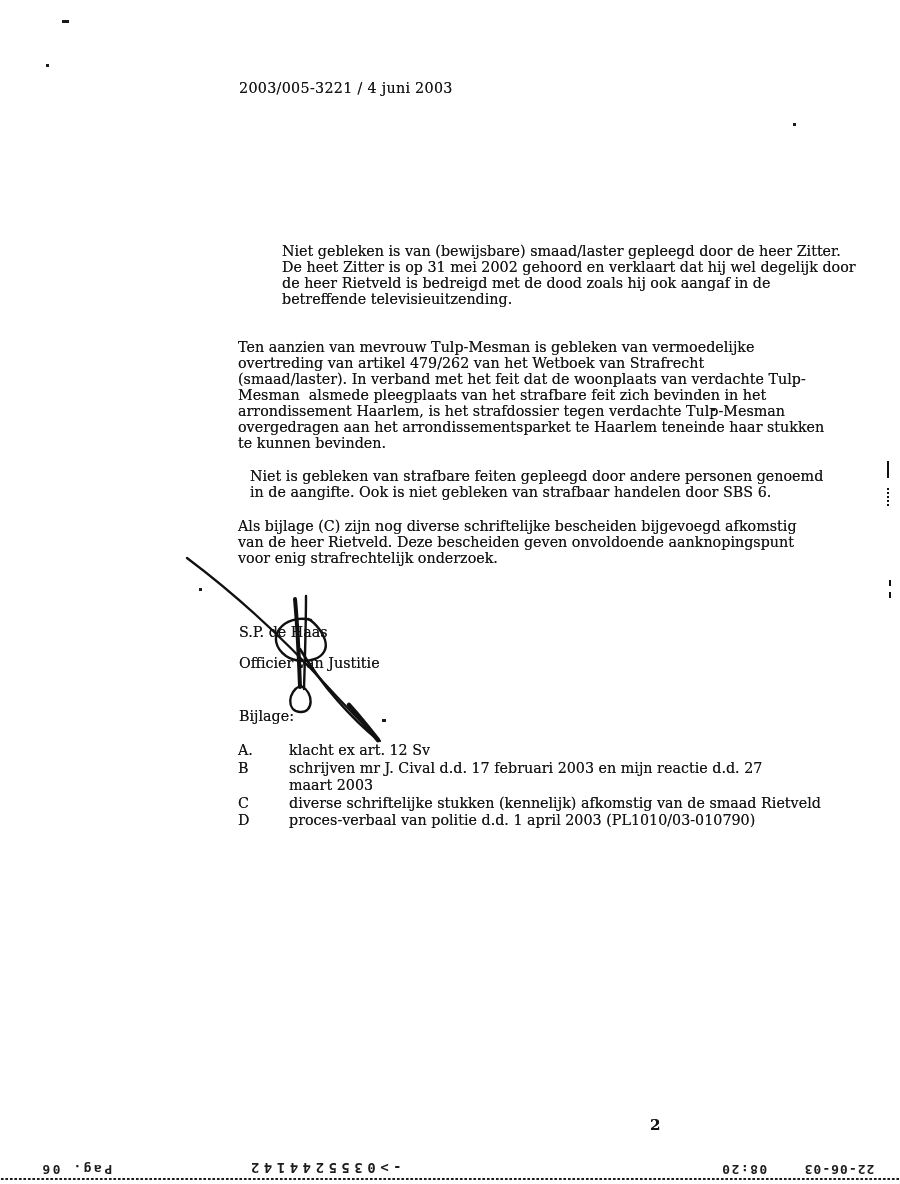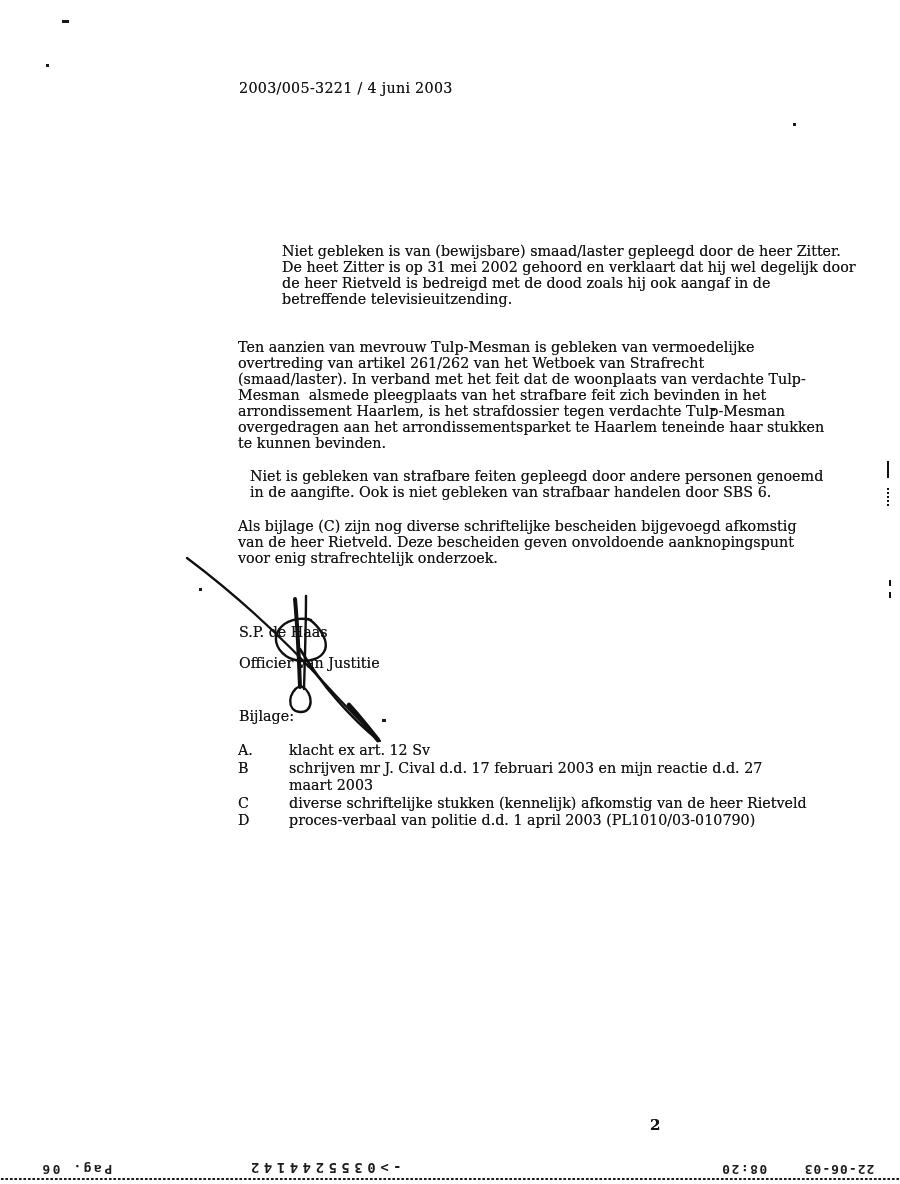--- a/index.html
+++ b/index.html
@@ -65,21 +65,21 @@
 
   <div class="txt p1">
     <div class="line">Niet gebleken is van (bewijsbare) smaad/laster gepleegd door de heer Zitter.</div>
     <div class="line">De heet Zitter is op 31 mei 2002 gehoord en verklaart dat hij wel degelijk door</div>
     <div class="line">de heer Rietveld is bedreigd met de dood zoals hij ook aangaf in de</div>
     <div class="line">betreffende televisieuitzending.</div>
   </div>
 
   <div class="txt p2">
     <div class="line">Ten aanzien van mevrouw Tulp-Mesman is gebleken van vermoedelijke</div>
-    <div class="line">overtreding van artikel 261/262 van het Wetboek van Strafrecht</div>
+    <div class="line">overtreding van artikel 479/262 van het Wetboek van Strafrecht</div>
     <div class="line">(smaad/laster). In verband met het feit dat de woonplaats van verdachte Tulp-</div>
     <div class="line">Mesman  alsmede pleegplaats van het strafbare feit zich bevinden in het</div>
     <div class="line">arrondissement Haarlem, is het strafdossier tegen verdachte Tulp-Mesman</div>
     <div class="line">overgedragen aan het arrondissementsparket te Haarlem teneinde haar stukken</div>
     <div class="line">te kunnen bevinden.</div>
   </div>
 
   <div class="txt p3">
     <div class="line">Niet is gebleken van strafbare feiten gepleegd door andere personen genoemd</div>
     <div class="line">in de aangifte. Ook is niet gebleken van strafbaar handelen door SBS 6.</div>
@@ -112,21 +112,21 @@
     <div class="attach-row">
       <div class="attach-label">B</div>
       <div class="attach-text">
         <div class="line">schrijven mr J. Cival d.d. 17 februari 2003 en mijn reactie d.d. 27</div>
         <div class="line">maart 2003</div>
       </div>
     </div>
     <div class="attach-row">
       <div class="attach-label">C</div>
       <div class="attach-text">
-        <div class="line">diverse schriftelijke stukken (kennelijk) afkomstig van de heer Rietveld</div>
+        <div class="line">diverse schriftelijke stukken (kennelijk) afkomstig van de smaad Rietveld</div>
       </div>
     </div>
     <div class="attach-row">
       <div class="attach-label">D</div>
       <div class="attach-text">
         <div class="line">proces-verbaal van politie d.d. 1 april 2003 (PL1010/03-010790)</div>
       </div>
     </div>
   </div>
 

